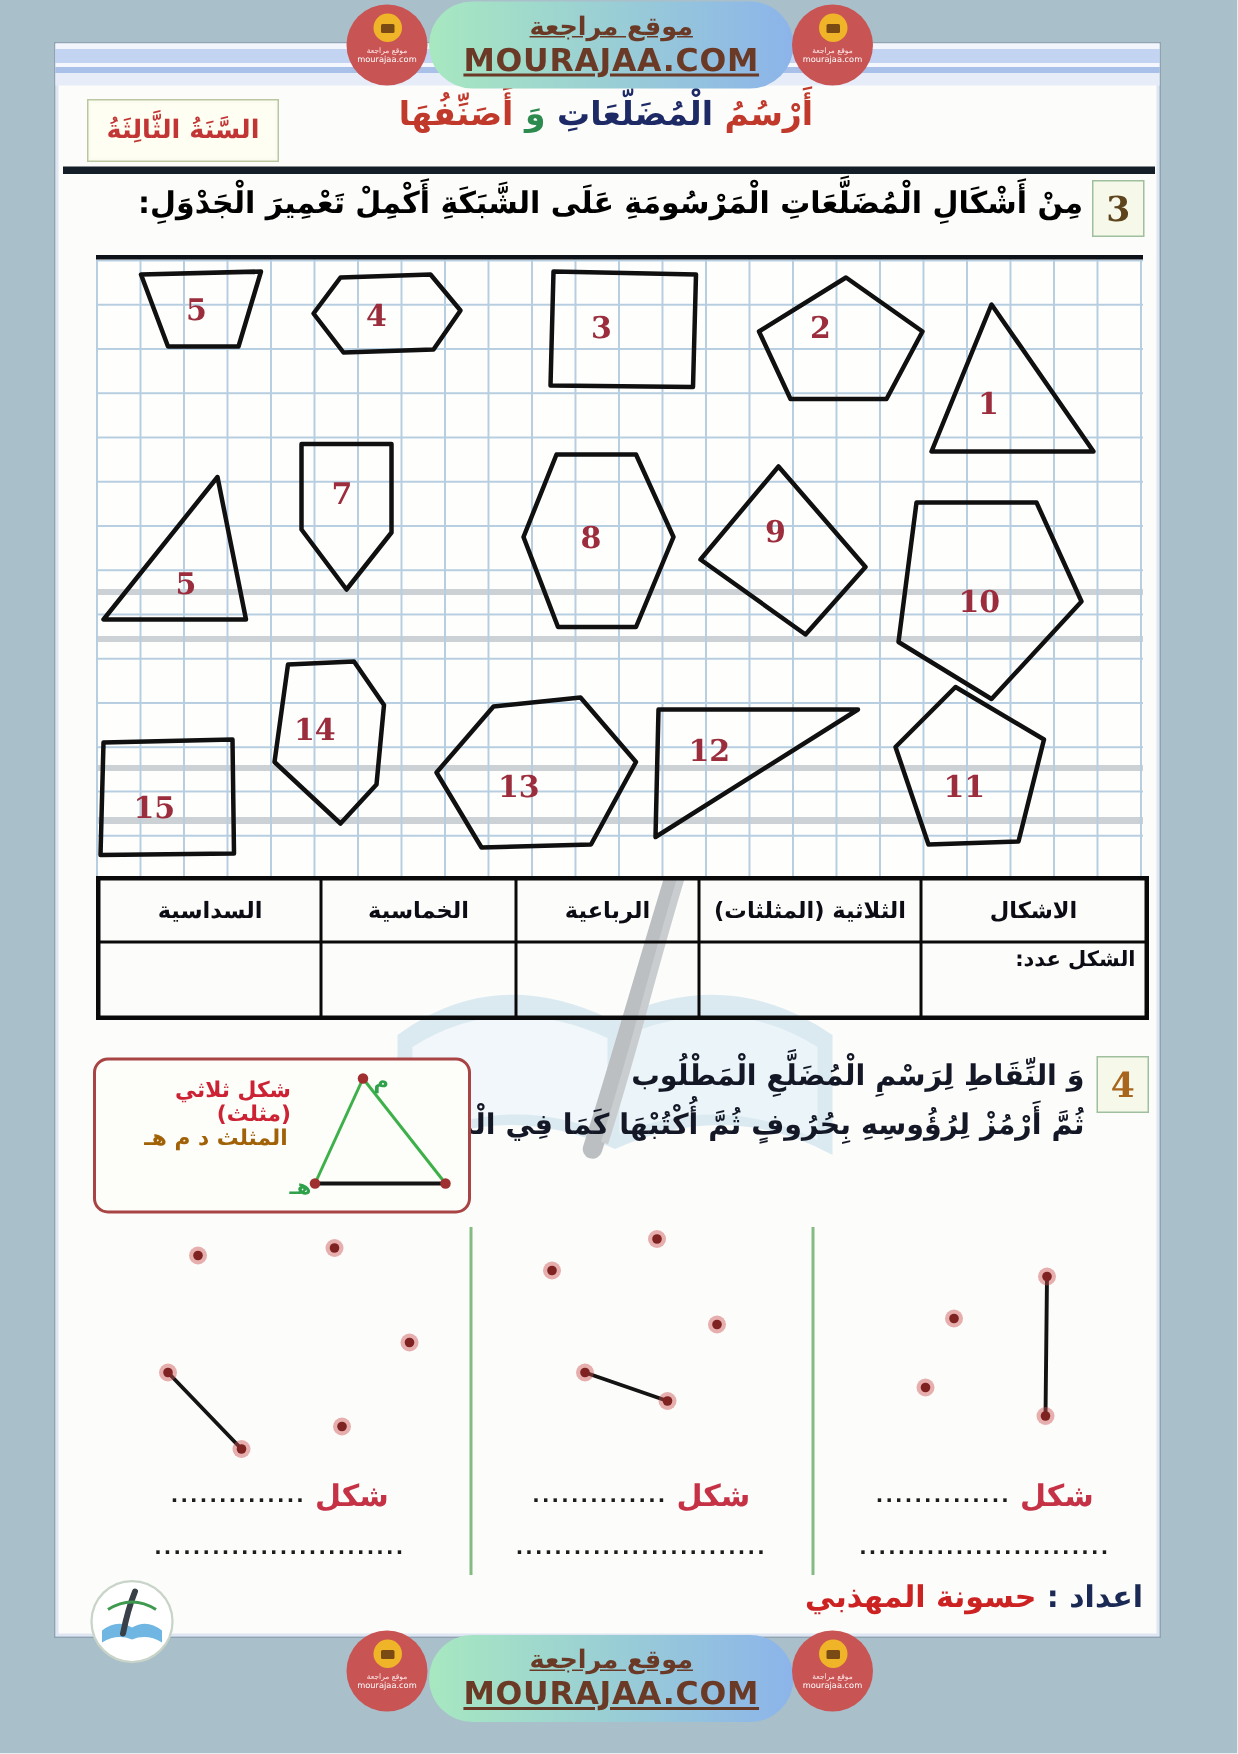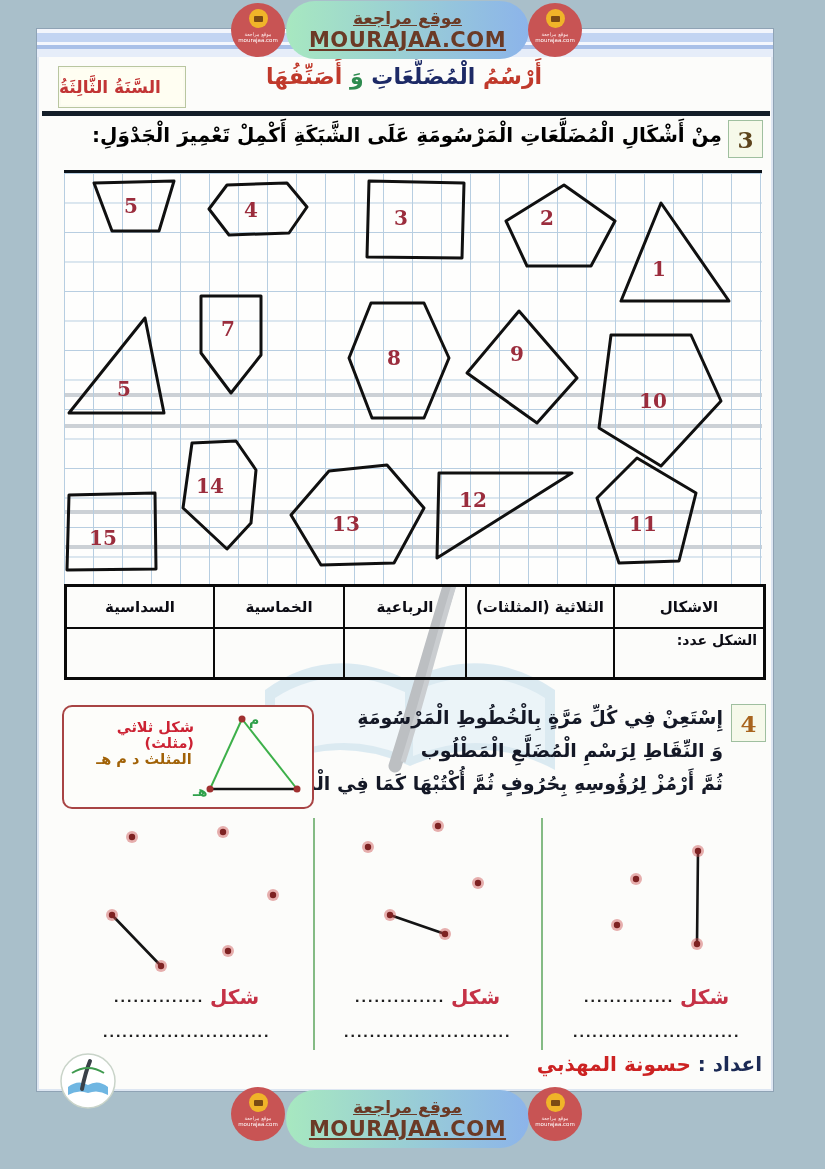--- a/index.html
+++ b/index.html
@@ -5,21 +5,21 @@
   html,body{margin:0;padding:0;}
   .canvas{position:relative;width:825px;height:1169px;background:#a9bfca;overflow:hidden;
           font-family:"DejaVu Sans",sans-serif;}
   .page{position:absolute;left:36px;top:28px;width:736px;height:1062px;background:#fcfcfa;
         border:1px solid #8fa3b5;box-shadow:inset 0 0 0 2px #dde6f2;z-index:1;}
   .page-band{position:absolute;left:0;top:0;width:100%;height:28px;
         background:linear-gradient(to bottom,#f2f5fc 0 4px,#c2d4f2 4px 13px,#f4f7fd 13px 16px,#a9c0e8 16px 20px,#e6edf9 20px 28px);}
   
   .year-box{position:absolute;left:58px;top:66px;width:126px;height:40px;z-index:2;
         background:#fffef2;border:1px solid #b9c6a0;box-shadow:inset 0 0 0 2px #fbfbef;
-        display:flex;align-items:center;justify-content:flex-start;
+        display:flex;align-items:center;justify-content:center;
         color:#c23535;font-weight:bold;font-size:17px;}
   .title{position:absolute;left:204px;top:64px;width:400px;z-index:2;text-align:center;
         font-weight:bold;font-size:22px;}
   .t-red{color:#c0392b;} .t-navy{color:#1d2a66;} .t-green{color:#2e8b4f;}
   .hrule{position:absolute;left:42px;top:111px;width:728px;height:5px;background:#141e28;z-index:2;}
   
   .numbox{position:absolute;width:33px;height:36px;background:#f6f9ea;border:1.5px solid #9fbf9f;
         display:flex;align-items:center;justify-content:center;z-index:2;
         font-family:"DejaVu Serif",serif;font-weight:bold;font-size:23px;}
   .n3{color:#5d441c;} .n4{color:#a8651e;}
@@ -168,21 +168,20 @@
     <div class="td"></div>
     <div class="td"></div>
     <div class="td"></div>
     <div class="td"></div>
   </div>
 
   <div class="numbox" style="left:731px;top:704px;">
     <span class="n4">4</span>
   </div>
   <div class="sec4-text">
-    <div dir="rtl">إِسْتَعِنْ فِي كُلِّ مَرَّةٍ بِالْخُطُوطِ الْمَرْسُومَةِ</div>
     <div dir="rtl">وَ النِّقَاطِ لِرَسْمِ الْمُضَلَّعِ الْمَطْلُوب</div>
     <div dir="rtl">ثُمَّ أَرْمُزْ لِرُؤُوسِهِ بِحُرُوفٍ ثُمَّ أُكْتُبْهَا كَمَا فِي الْمِثَالِ: د</div>
   </div>
 
   <div class="example-box">
     <div class="ex-red">شكل ثلاثي (مثلث)</div>
     <div class="ex-green">المثلث د م هـ</div>
     <svg class="ex-svg" width="118" height="96" viewBox="0 0 118 96">
       <line class="ex-side-green" x1="50" y1="10" x2="18" y2="80"></line>
       <line class="ex-side-green" x1="50" y1="10" x2="105" y2="80"></line>

